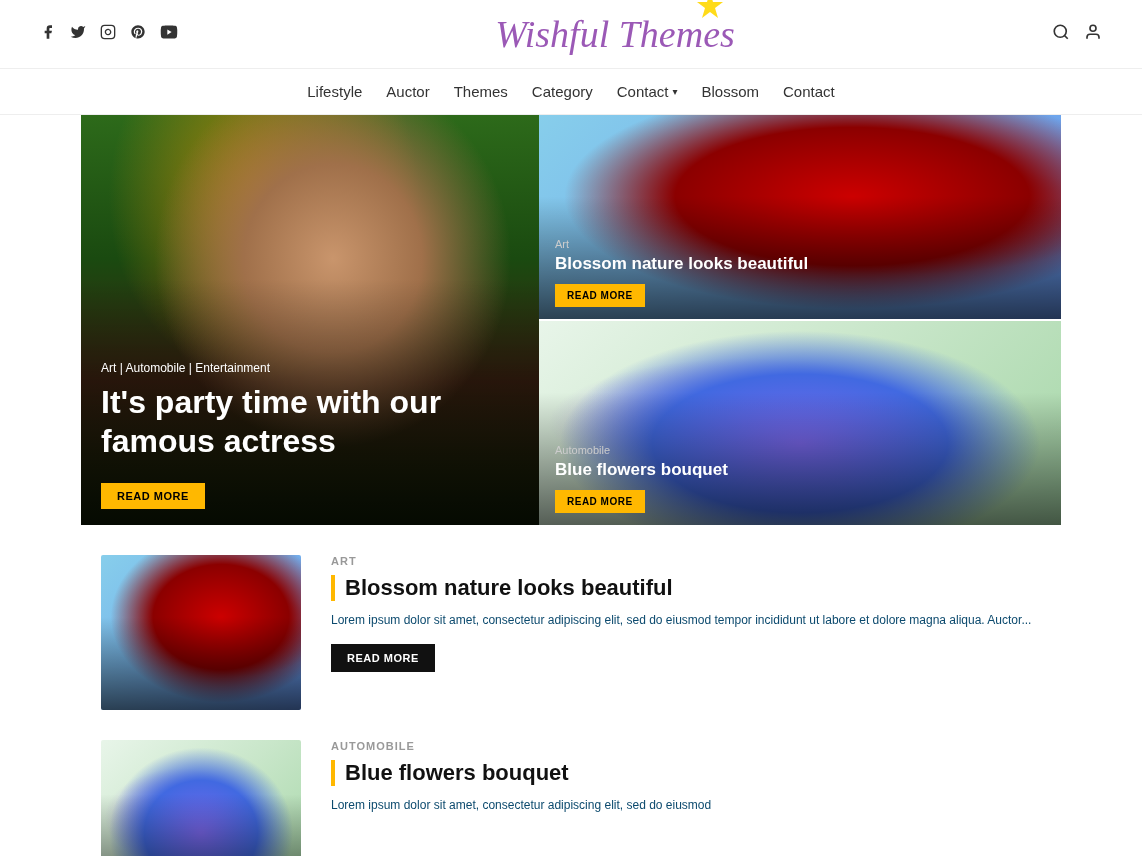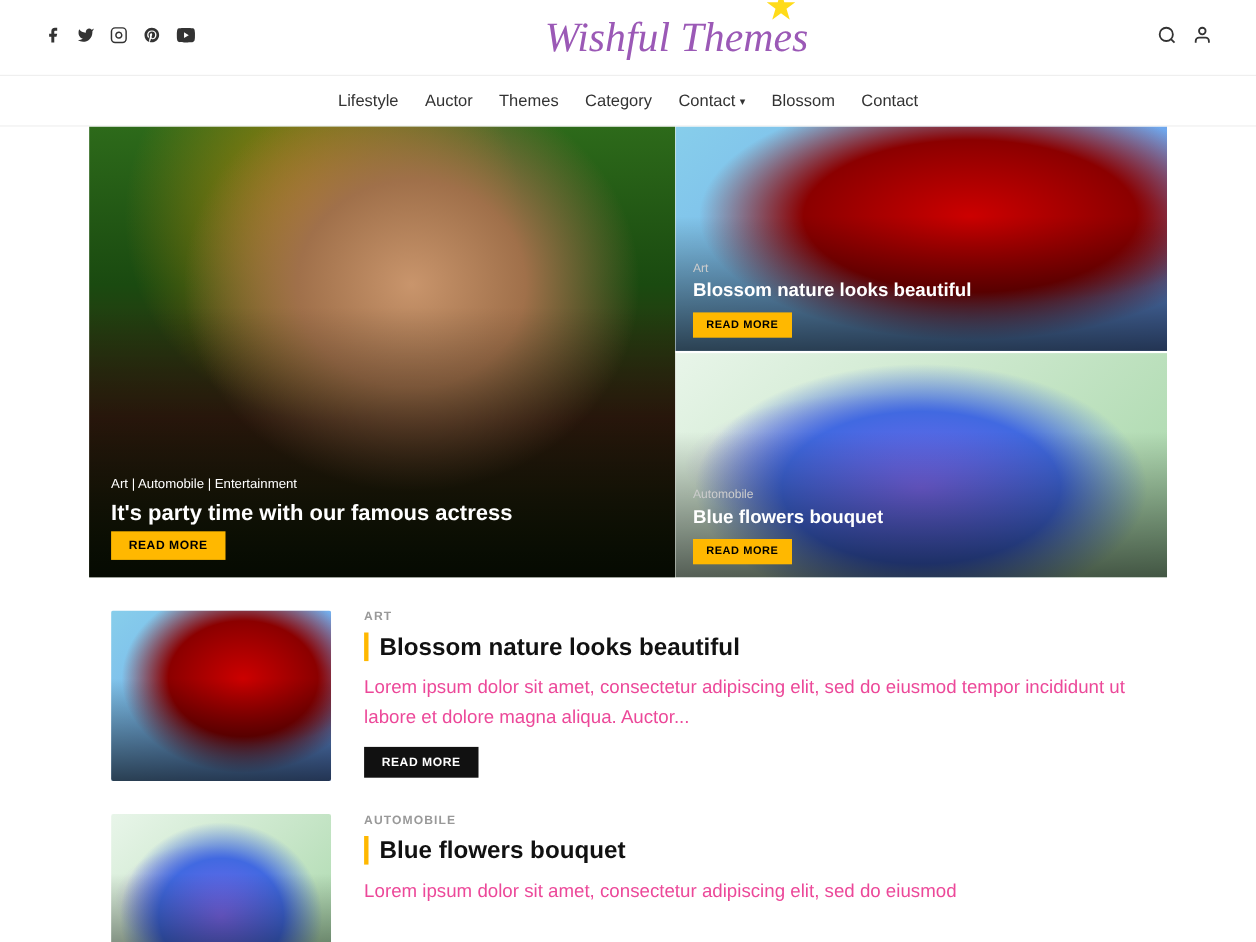--- a/index.html
+++ b/index.html
@@ -31,42 +31,42 @@
       color: #333;
       cursor: pointer;
       text-decoration: none;
       font-weight: 500;
       display: flex;
       align-items: center;
       gap: 4px;
     }
 
     .hero-left {
-      width: 533px;
+      width: 458px;
       position: relative;
       overflow: hidden;
       flex-shrink: 0;
     }
     .hero-left-overlay {
       position: absolute;
       bottom: 0;
       left: 0;
       right: 0;
       padding: 16px 20px;
     }
     .hero-categories {
       font-size: 12px;
       color: #fff;
       margin-bottom: 8px;
     }
     .hero-title {
-      font-size: 20px;
+      font-size: 32px;
       font-weight: 700;
       color: #fff;
-      margin-bottom: 4px;
+      margin-bottom: 23px;
       line-height: 1.2;
     }
     .btn-read-more {
       background: #FFB800;
       color: #000;
       font-size: 11px;
       font-weight: 700;
       padding: 7px 16px;
       border: none;
       cursor: pointer;
@@ -145,22 +145,22 @@
     }
     .post-title {
       font-size: 22px;
       font-weight: 700;
       color: #111;
       margin-bottom: 10px;
       border-left: 4px solid #FFB800;
       padding-left: 10px;
     }
     .post-excerpt {
-      font-size: 17px;
-      color: #ec4899;
+      font-size: 12px;
+      color: #0c4a6e;
       line-height: 1.6;
       margin-bottom: 14px;
     }
     .btn-read-more-dark {
       background: #111;
       color: #fff;
       font-size: 11px;
       font-weight: 700;
       padding: 8px 16px;
       border: none;

